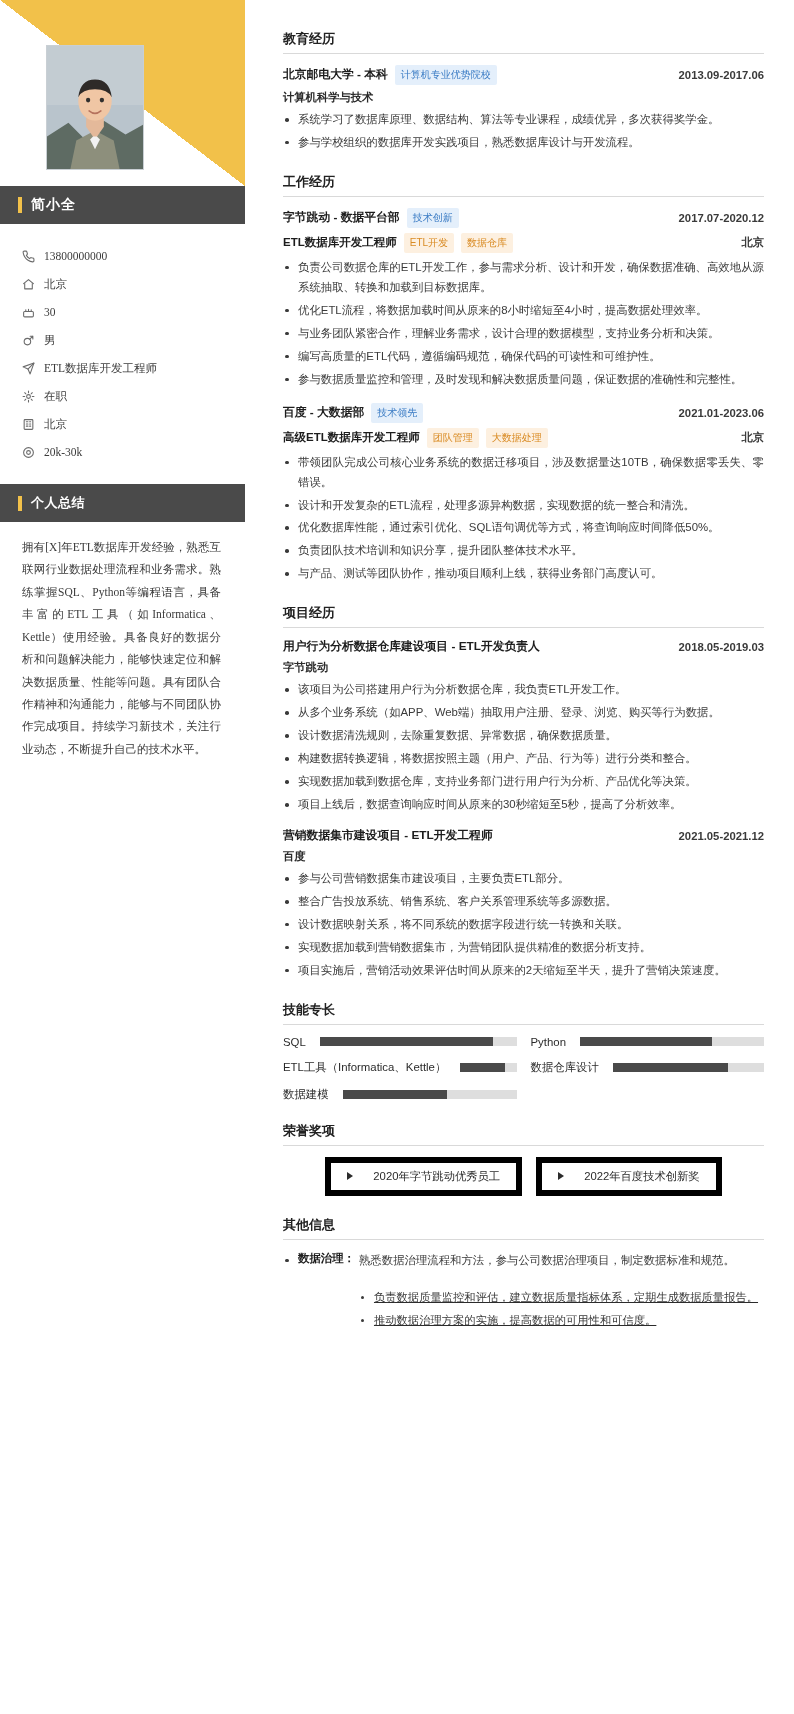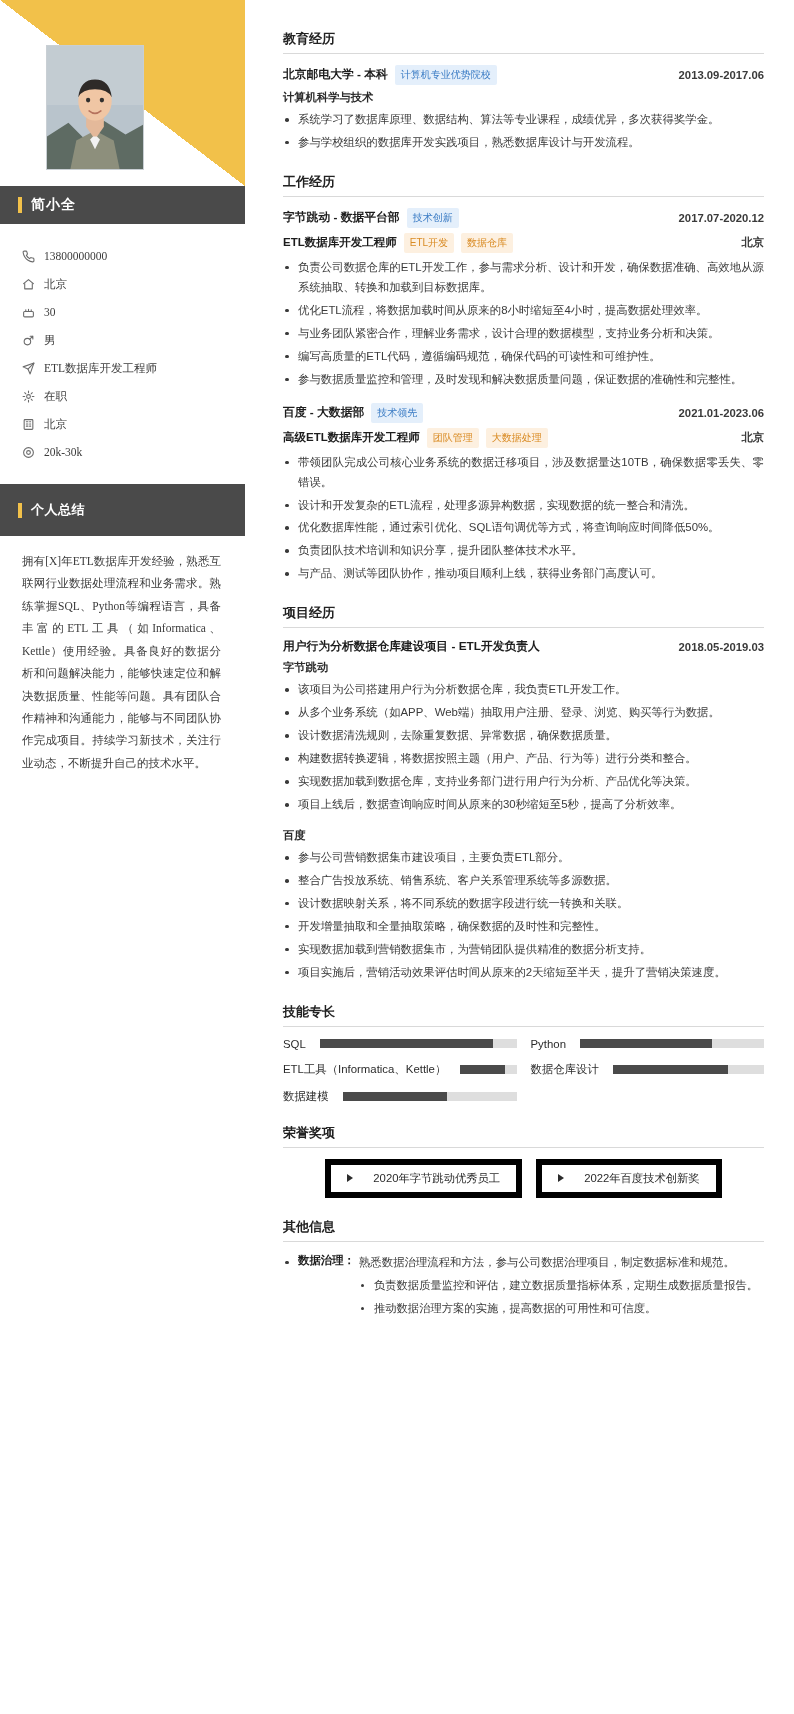--- a/index.html
+++ b/index.html
@@ -78,21 +78,21 @@
     flex: 0 0 18px;
     display: flex;
     align-items: center;
     justify-content: flex-start;
     color: #6b6b6b;
   }
   .contact-row .ico svg { display: block; }
   .contact-row .txt { padding-left: 4px; }
 
   .section-bar {
-    height: 52px;
+    height: 38px;
     background: #4a4a4a;
     display: flex;
     align-items: center;
     padding-left: 18px;
     margin-top: 8px;
   }
   .section-bar .accent {
     width: 4px; height: 15px;
     background: #f2c14a;
     margin-right: 9px;
@@ -261,24 +261,24 @@
     left: 2px; top: 8px;
     width: 3.5px; height: 3.5px;
     background: #3a3a3a;
     border-radius: 50%;
   }
   .other-body { flex: 1 1 auto; }
   .other-first {
     font-size: 11.4px;
     line-height: 1.75;
     color: #3a3a3a;
-    margin-bottom: 3px;
+    margin-bottom: 17px;
     text-align: justify;
   }
-  .other-sub { padding-left: 22px; }
+  .other-sub { padding-left: 22px; text-decoration: underline; }
 </style>
 </head>
 <body>
 
 <div class="page">
 
   <aside class="sidebar">
     <div class="sidebar-corner"></div>
 
     <div class="photo-wrap">
@@ -473,26 +473,31 @@
           <li>该项目为公司搭建用户行为分析数据仓库，我负责ETL开发工作。</li>
           <li>从多个业务系统（如APP、Web端）抽取用户注册、登录、浏览、购买等行为数据。</li>
           <li>设计数据清洗规则，去除重复数据、异常数据，确保数据质量。</li>
           <li>构建数据转换逻辑，将数据按照主题（用户、产品、行为等）进行分类和整合。</li>
           <li>实现数据加载到数据仓库，支持业务部门进行用户行为分析、产品优化等决策。</li>
           <li>项目上线后，数据查询响应时间从原来的30秒缩短至5秒，提高了分析效率。</li>
         </ul>
       </div>
 
       <div class="entry">
+        <div class="entry-line">
+          <div class="entry-left">
+            <span class="entry-title">营销数据集市建设项目 - ETL开发工程师</span>
+          </div>
+          <span class="entry-right">2021.05-2021.12</span>
+        </div>
         <div class="org-line">百度</div>
         <ul class="bullets">
           <li>参与公司营销数据集市建设项目，主要负责ETL部分。</li>
           <li>整合广告投放系统、销售系统、客户关系管理系统等多源数据。</li>
           <li>设计数据映射关系，将不同系统的数据字段进行统一转换和关联。</li>
-          <li>开发增量抽取和全量抽取策略，确保数据的及时性和完整性。</li>
           <li>实现数据加载到营销数据集市，为营销团队提供精准的数据分析支持。</li>
           <li>项目实施后，营销活动效果评估时间从原来的2天缩短至半天，提升了营销决策速度。</li>
         </ul>
       </div>
     </section>
 
     <section class="sec">
       <h2 class="sec-head">技能专长</h2>
       <div class="skill-grid">
         <div class="skill">

